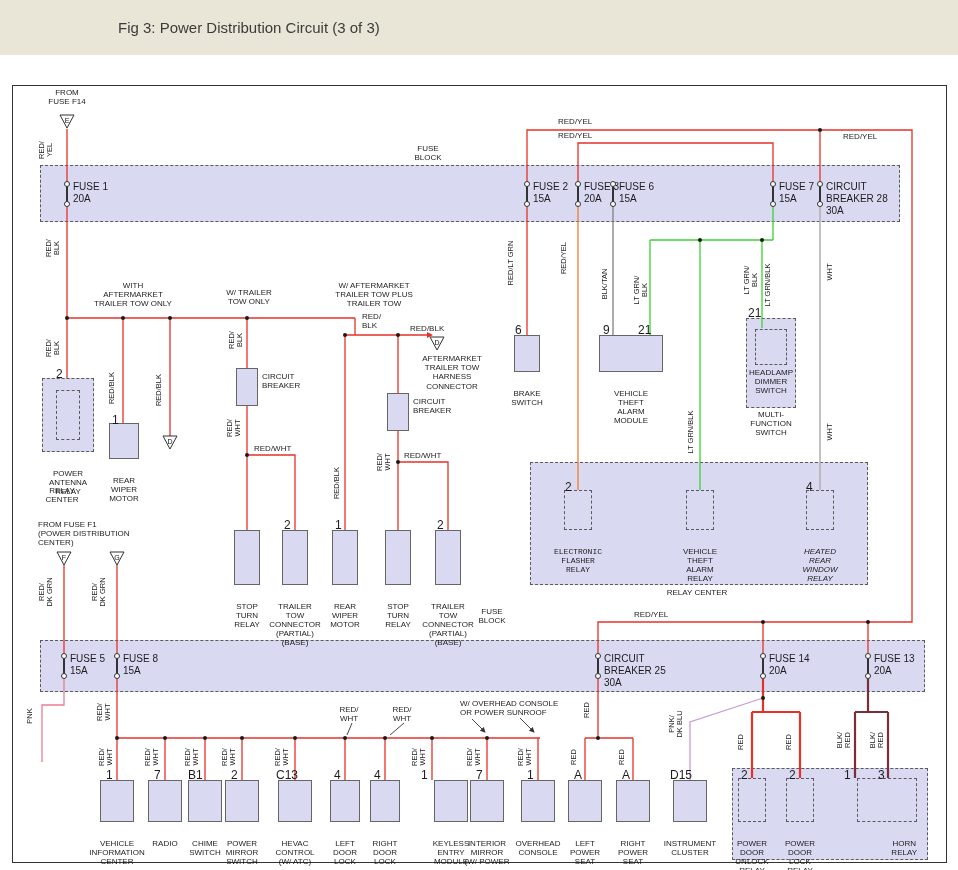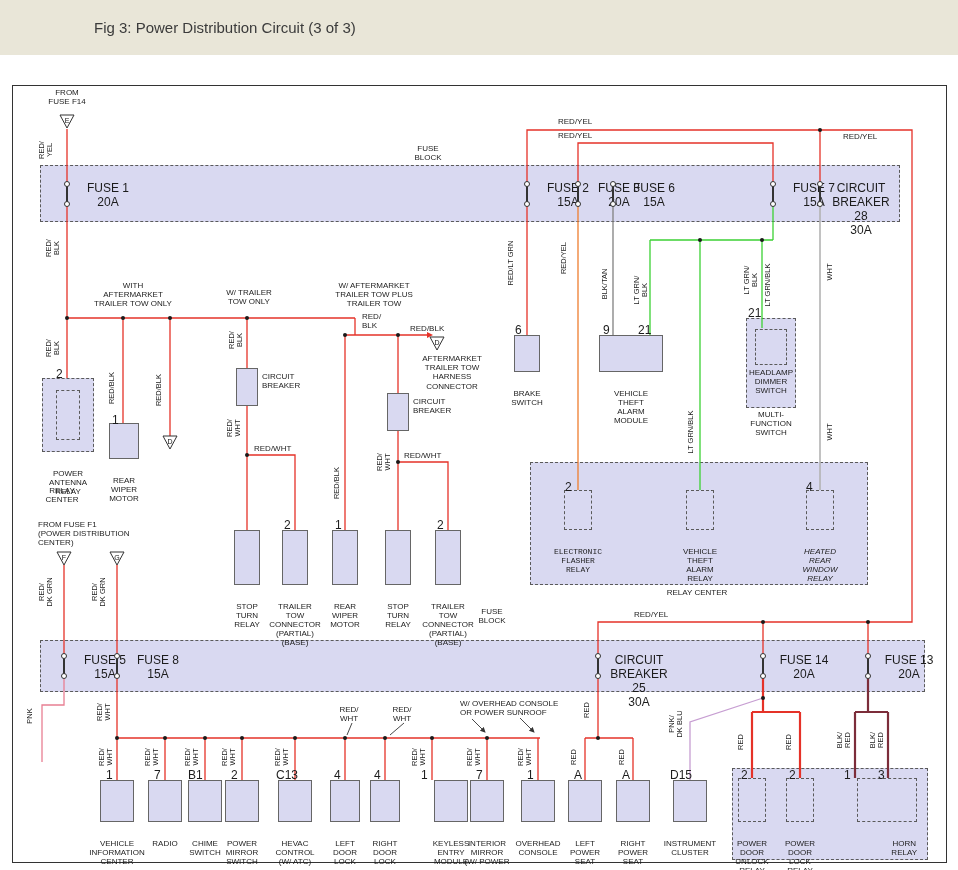--- a/index.html
+++ b/index.html
@@ -1,18 +1,18 @@
 <!DOCTYPE html>
 <html><head>
 <meta charset="utf-8">
 <style>
   html,body{margin:0;padding:0;background:#fff;}
   body{font-family:"Liberation Sans",sans-serif;color:#1c1c1c;width:958px;height:870px;overflow:hidden;}
   .stage{position:relative;width:958px;height:870px;background:#fff;}
-  .titlebar{position:absolute;left:0;top:0;width:958px;height:55px;background:#e9e6d8;display:flex;align-items:center;box-sizing:border-box;padding-left:94px;}
+  .titlebar{position:absolute;left:0;top:0;width:958px;height:55px;background:#e9e6d8;display:flex;align-items:center;box-sizing:border-box;padding-left:118px;}
   .titlebar span{font-size:15px;color:#3b3b3b;}
   .frame{position:absolute;left:12px;top:85px;width:933px;height:776px;border:1px solid #333;z-index:0;}
   .block{position:absolute;background:#d9d9f1;border:1px dashed #5a5a5a;box-sizing:border-box;z-index:0;}
   .blk-fuse-top{left:40px;top:165px;width:860px;height:57px;}
   .blk-fuse-bot{left:40px;top:640px;width:885px;height:52px;}
   .blk-relay-center{left:530px;top:462px;width:338px;height:123px;}
   .blk-br-group{left:732px;top:768px;width:196px;height:92px;}
   .hd{left:746px;top:318px;width:50px;height:90px;}
   .hd::before{content:"";position:absolute;left:8px;right:8px;top:10px;bottom:42px;border:1px dashed #5a5a5a;}
   svg.wires{position:absolute;left:0;top:0;width:958px;height:870px;z-index:1;}
@@ -33,21 +33,21 @@
   .comp{position:absolute;width:90px;display:flex;flex-direction:column;align-items:center;z-index:2;}
   .cbox{background:#d9d9f1;border:1px solid #666;box-sizing:border-box;position:relative;}
   .cbox.dashed{border-style:dashed;border-color:#5a5a5a;}
   .cbox.inner::before{content:"";position:absolute;left:13px;right:13px;top:11px;bottom:11px;border:1px dashed #5a5a5a;}
   .clabel{margin-top:18px;font-size:8px;line-height:1.12;text-align:center;white-space:pre-line;}
   .fuse{position:absolute;z-index:2;}
   .fuse .stem{position:absolute;left:-1px;top:2px;width:2px;height:18px;background:#333;}
   .fuse .stem::before,.fuse .stem::after{content:"";position:absolute;left:-2px;width:4px;height:4px;border:1px solid #333;border-radius:50%;background:#fff;}
   .fuse .stem::before{top:-4px;}
   .fuse .stem::after{bottom:-4px;}
-  .fuselabel{position:absolute;left:6px;top:-2px;width:70px;font-size:12px;line-height:1.18;white-space:pre-line;text-align:center;}
+  .fuselabel{position:absolute;left:6px;top:-2px;width:70px;font-size:10px;line-height:1.18;white-space:pre-line;}
   .hl{position:absolute;font-size:8px;line-height:1.15;white-space:pre-line;z-index:3;}
   .hl.ctr{transform:translateX(-50%);text-align:center;}
   .vl{position:absolute;width:84px;height:18px;margin-left:-42px;margin-top:-9px;transform:rotate(-90deg);display:flex;align-items:center;justify-content:center;text-align:center;font-size:7.5px;line-height:1.08;white-space:pre-line;z-index:3;}
   .pin{position:absolute;font-size:12px;z-index:3;}
 </style>
 </head>
 <body>
 
 <div class="stage">
 

